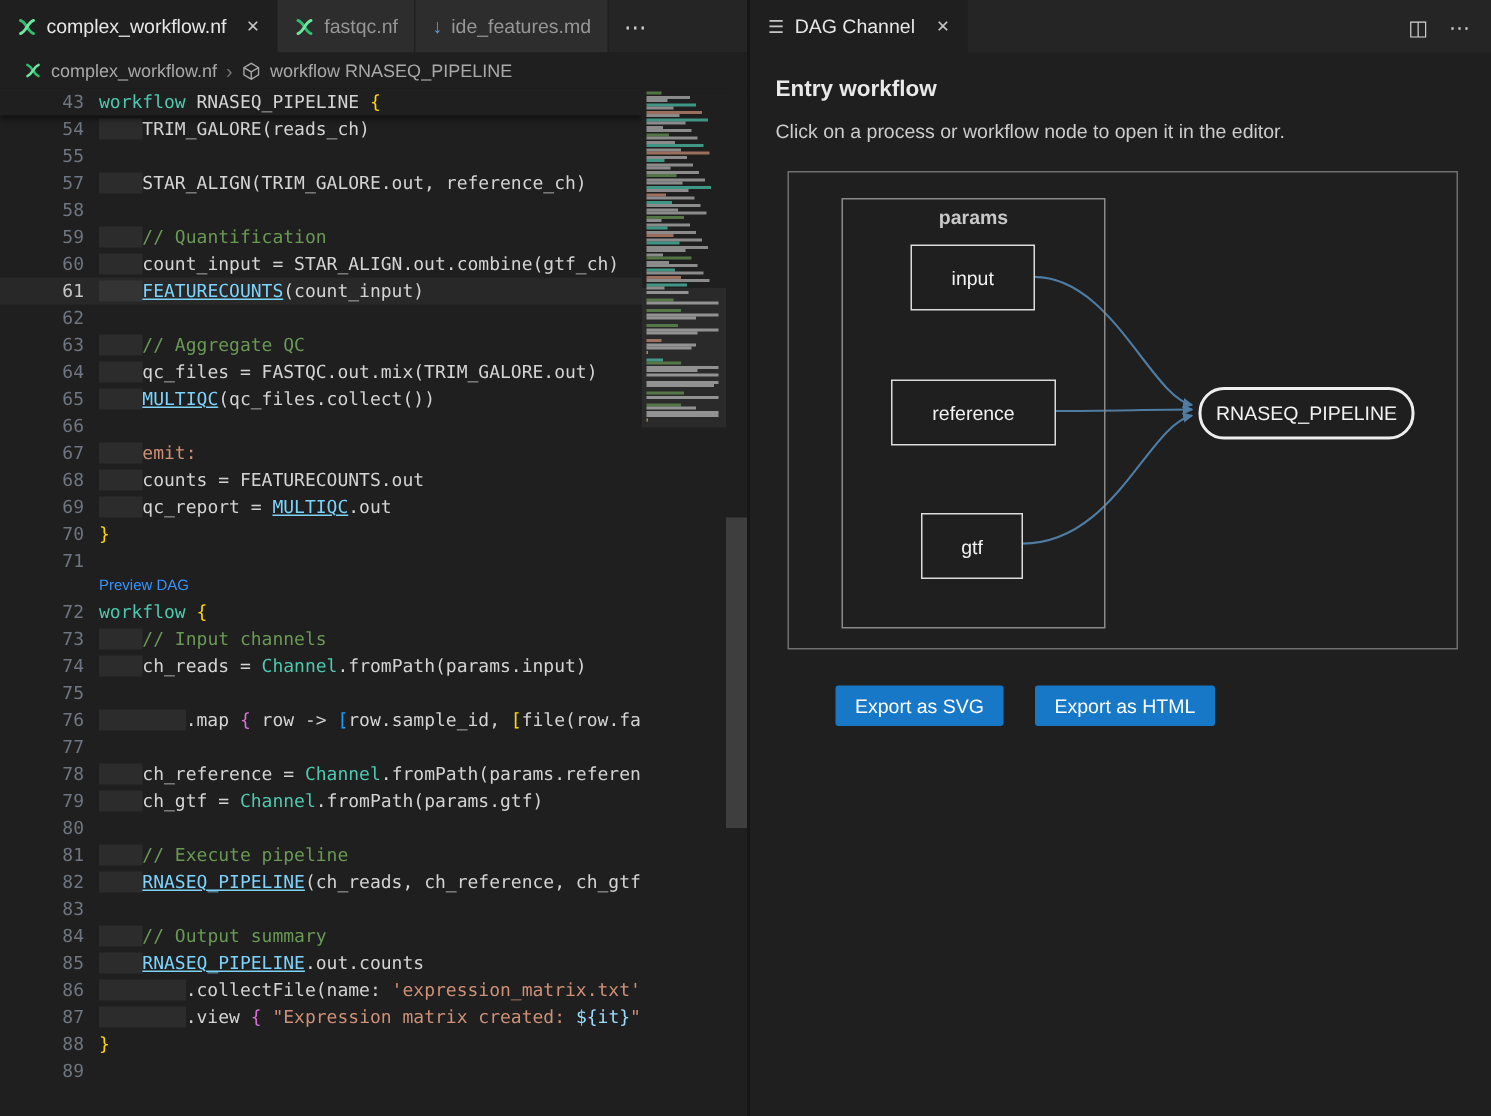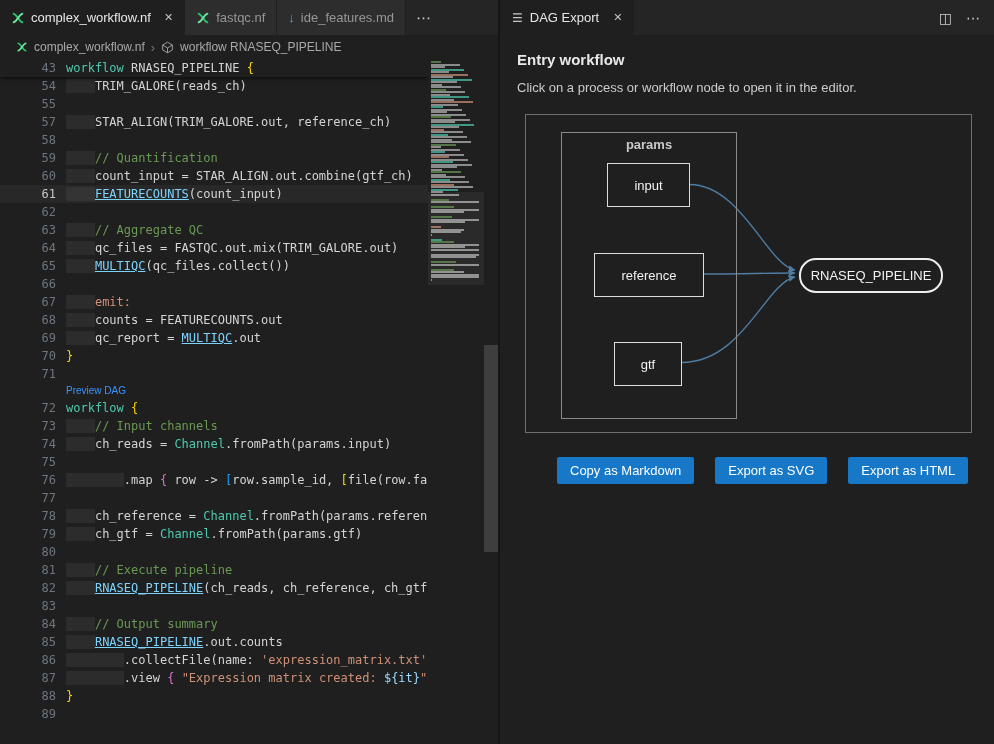--- a/index.html
+++ b/index.html
@@ -250,21 +250,21 @@
         <div class="scroll-thumb"></div>
       </div>
     </div>
   </div>
 
   <div class="panel-pane">
 
     <div class="panel-head">
       <div class="panel-tab">
         <span class="list-icon">☰</span>
-        <span>DAG Export</span>
+        <span>DAG Channel</span>
         <span class="tab-close">✕</span>
       </div>
       <div class="panel-actions">
         <span>◫</span>
         <span>⋯</span>
       </div>
     </div>
 
     <div class="panel-body">
       <div class="panel-title">Entry workflow</div>
@@ -284,19 +284,18 @@
         <div class="group-box">
           <div class="group-label">params</div>
         </div>
         <div class="node node-input">input</div>
         <div class="node node-reference">reference</div>
         <div class="node node-gtf">gtf</div>
         <div class="node node-pipeline">RNASEQ_PIPELINE</div>
       </div>
 
       <div class="btn-row">
-        <button class="btn">Copy as Markdown</button>
         <button class="btn">Export as SVG</button>
         <button class="btn">Export as HTML</button>
       </div>
     </div>
   </div>
 </div>
 
 </body></html>

